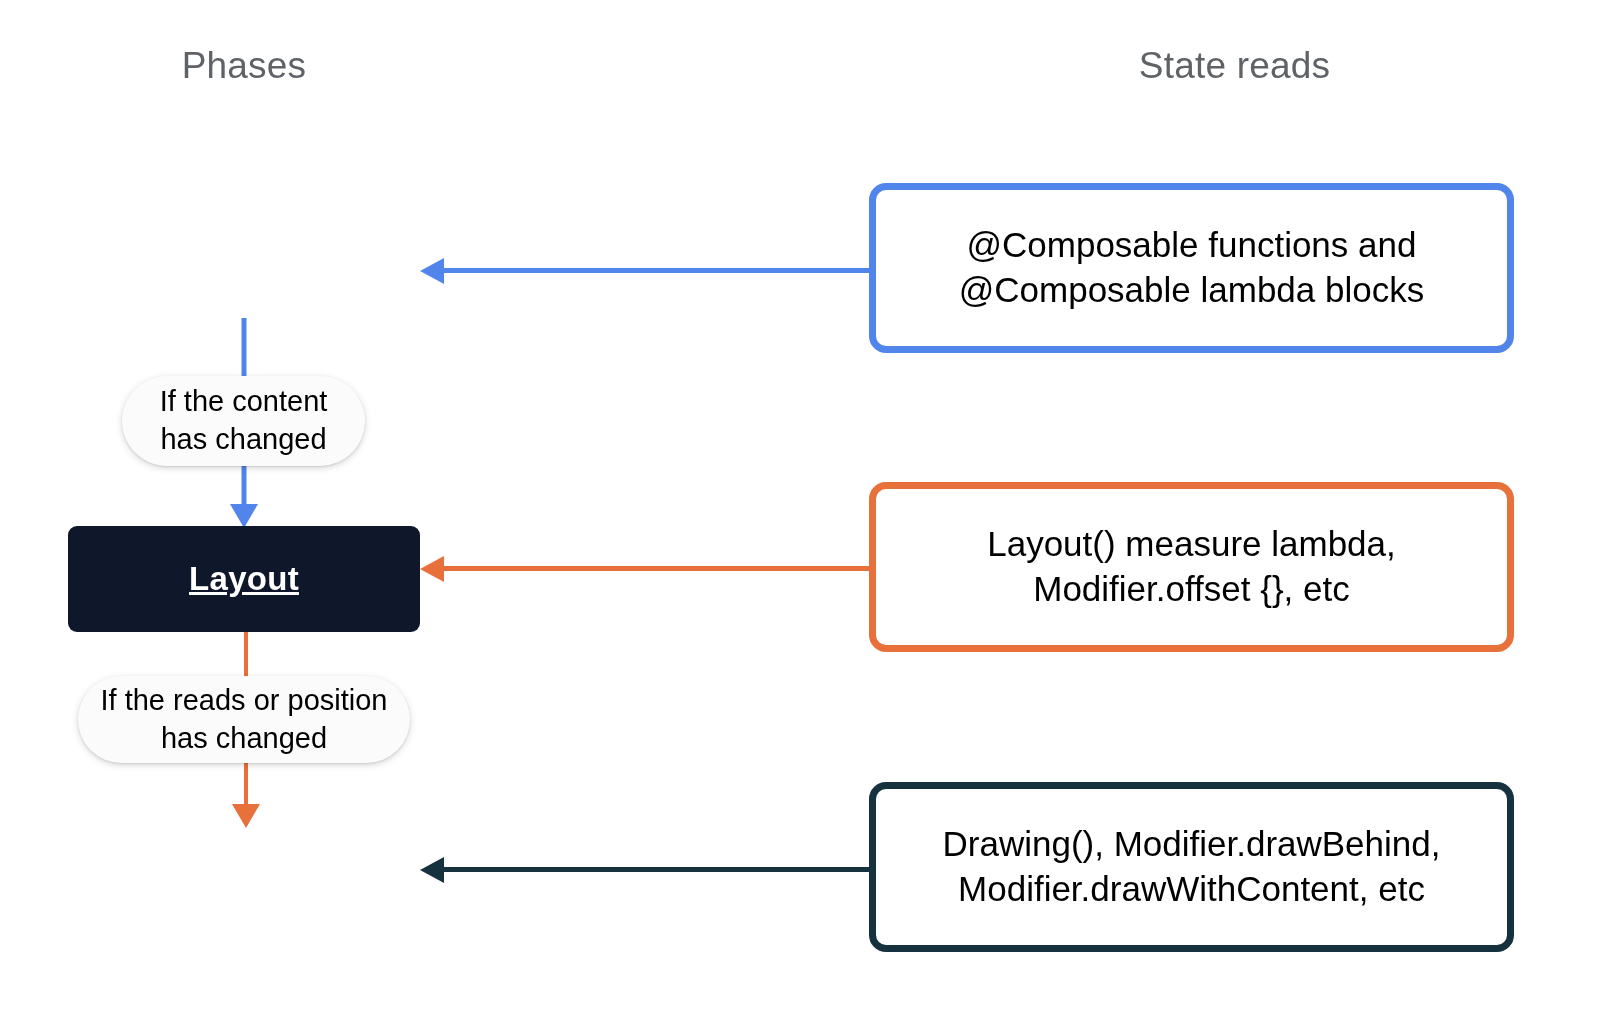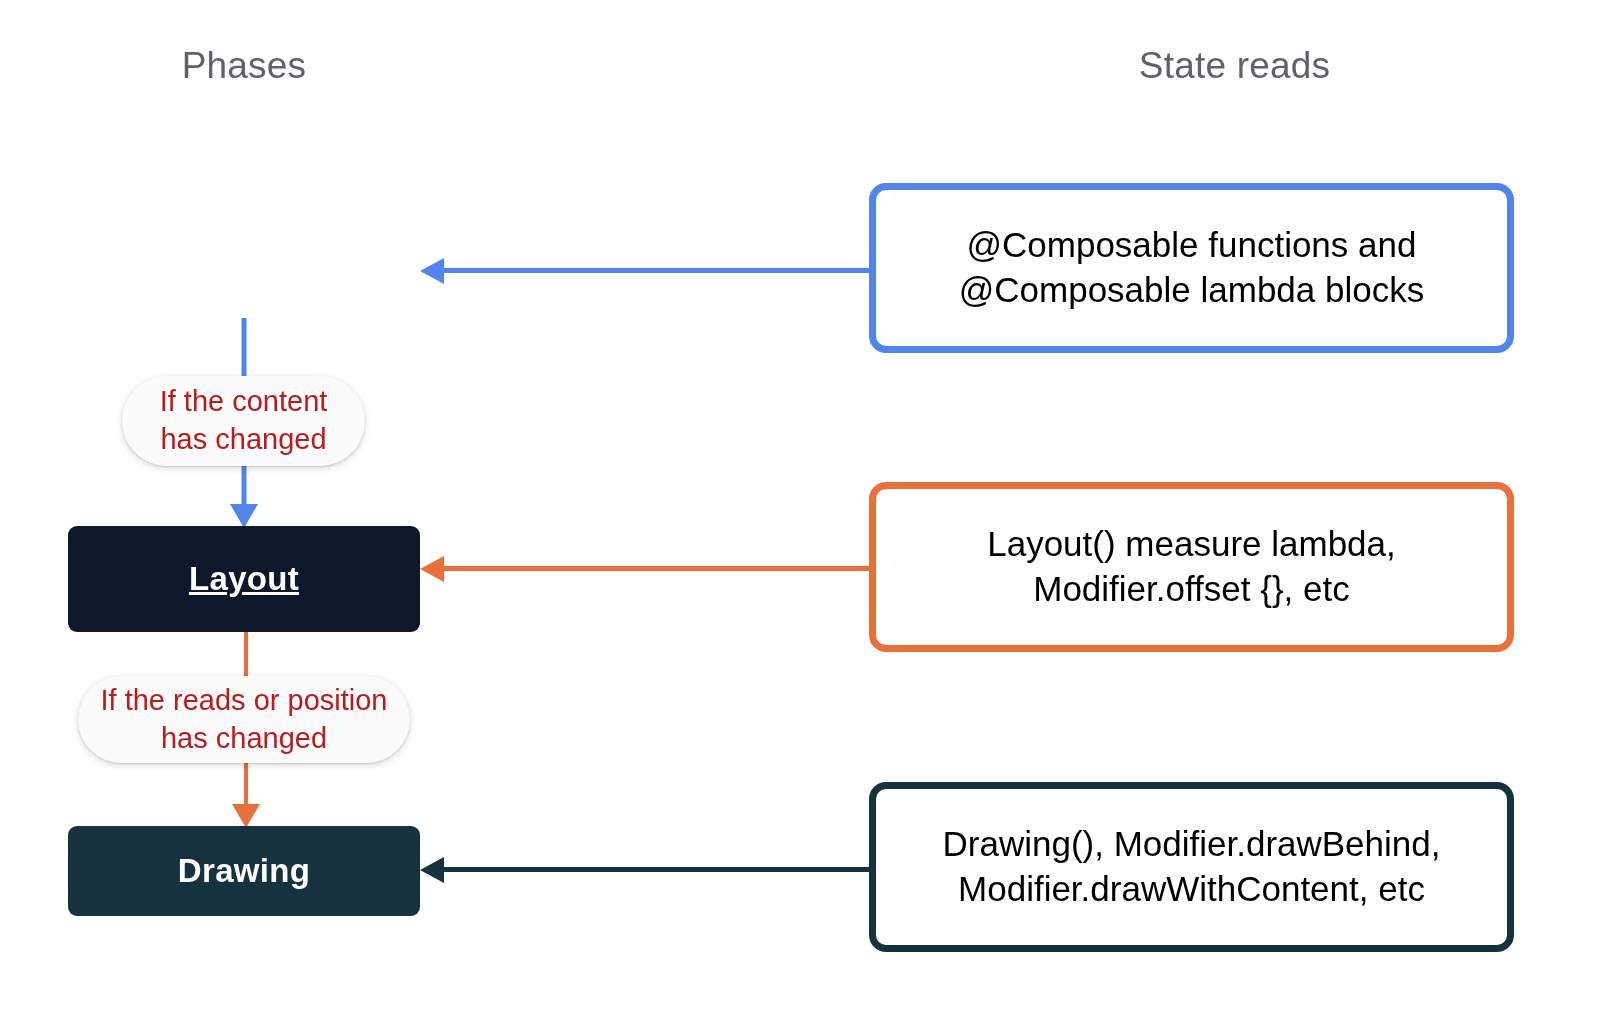--- a/index.html
+++ b/index.html
@@ -137,21 +137,21 @@
   
   .condition-pill {
     position: absolute;
     background: #fbfbfb;
     border-radius: 999px;
     box-shadow: 0 2px 7px rgba(0,0,0,0.16), 0 1px 2px rgba(0,0,0,0.10);
     display: flex;
     align-items: center;
     justify-content: center;
     text-align: center;
-    color: #b91c1c;
+    color: #000000;
     font-size: 29px;
     line-height: 1.3;
     z-index: 2;
   }
   .condition-pill-text { display: block; white-space: pre-line; }
   #pill-content-changed  { left: 122px; top: 376px; width: 243px; height: 90px; }
   #pill-size-pos-changed { left: 78px;  top: 676px; width: 332px; height: 87px; }
 </style>
 </head>
 <body>
@@ -198,21 +198,20 @@
   <div class="v-arrow" id="v-arrow-layout-drawing">
     <span class="line"></span>
     <span class="head"></span>
   </div>
 
   <div class="condition-pill" id="pill-size-pos-changed">
     <span class="condition-pill-text">If the reads or position
 has changed</span>
   </div>
 
-  <div class="phase-block" id="phase-drawing">Drawing</div>
 
   <div class="state-box" id="state-box-drawing">
     <span class="state-box-text">Drawing(), Modifier.drawBehind,
 Modifier.drawWithContent, etc</span>
   </div>
 
   <div class="h-arrow" id="arrow-drawing">
     <span class="head"></span>
     <span class="line"></span>
   </div>

